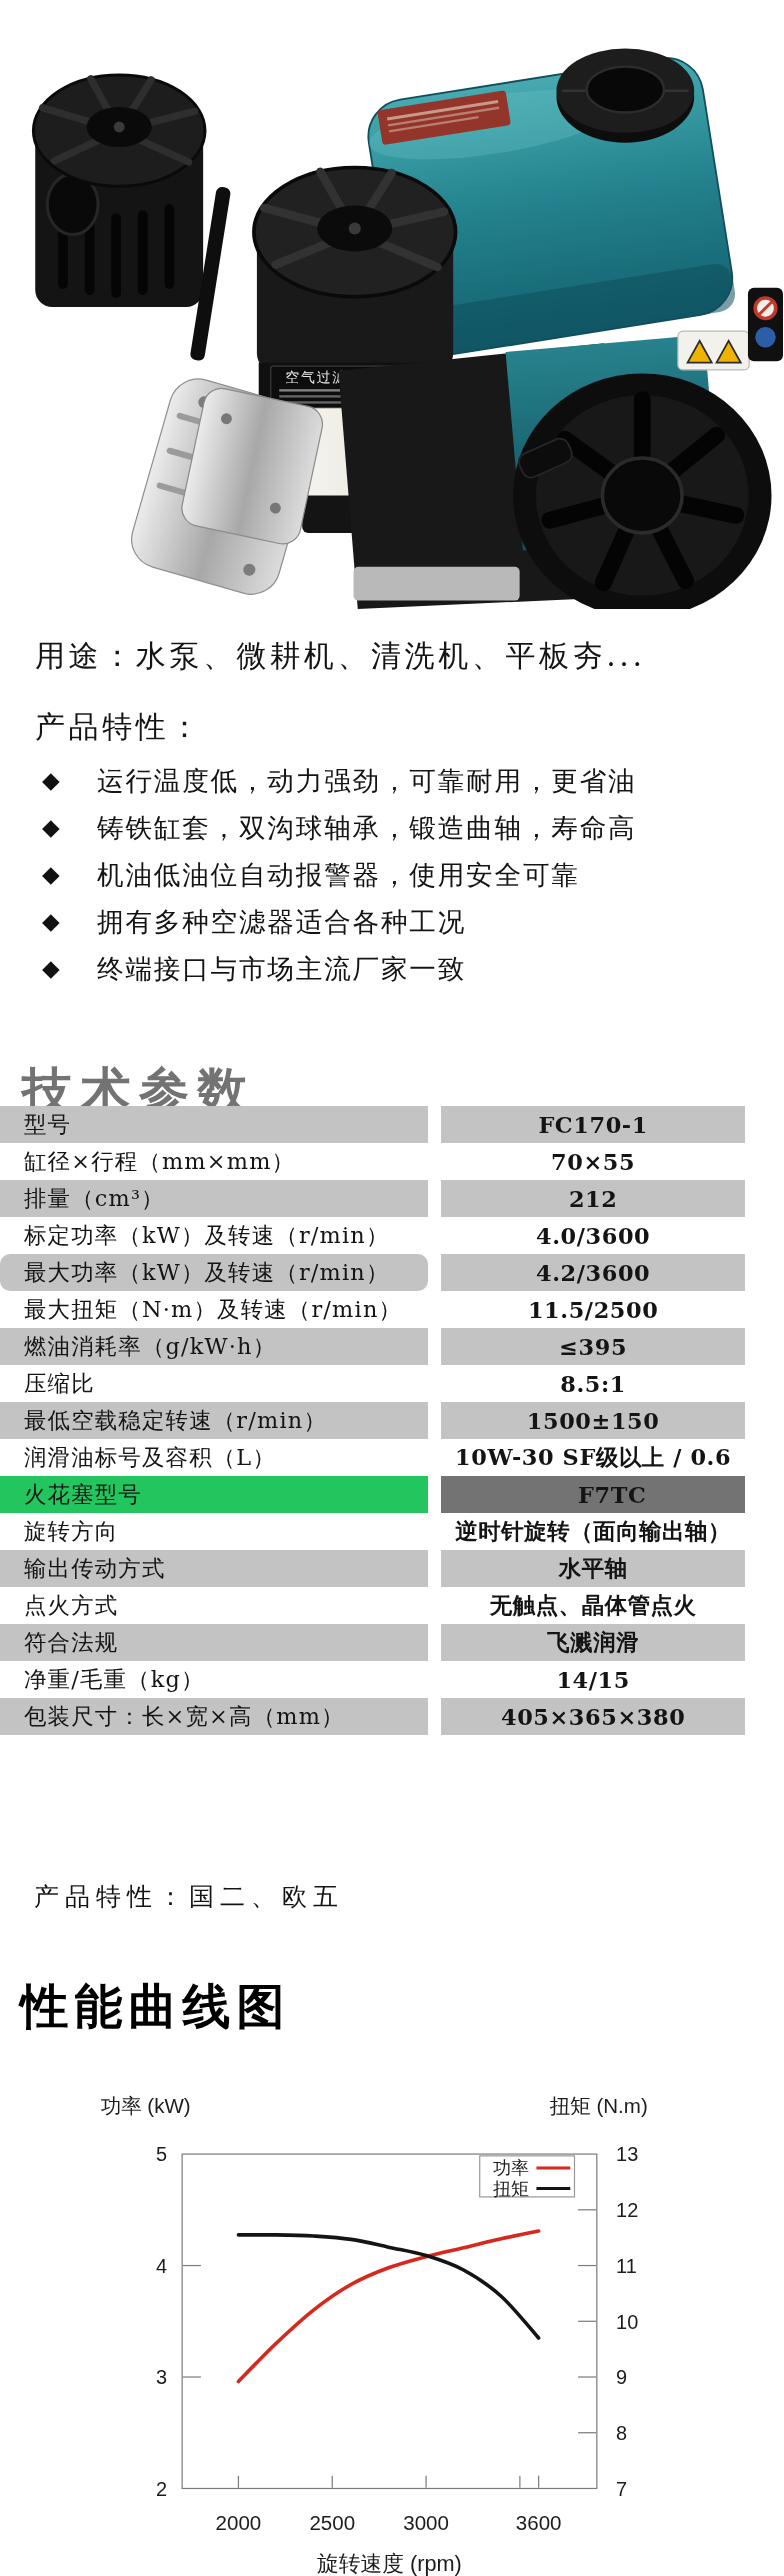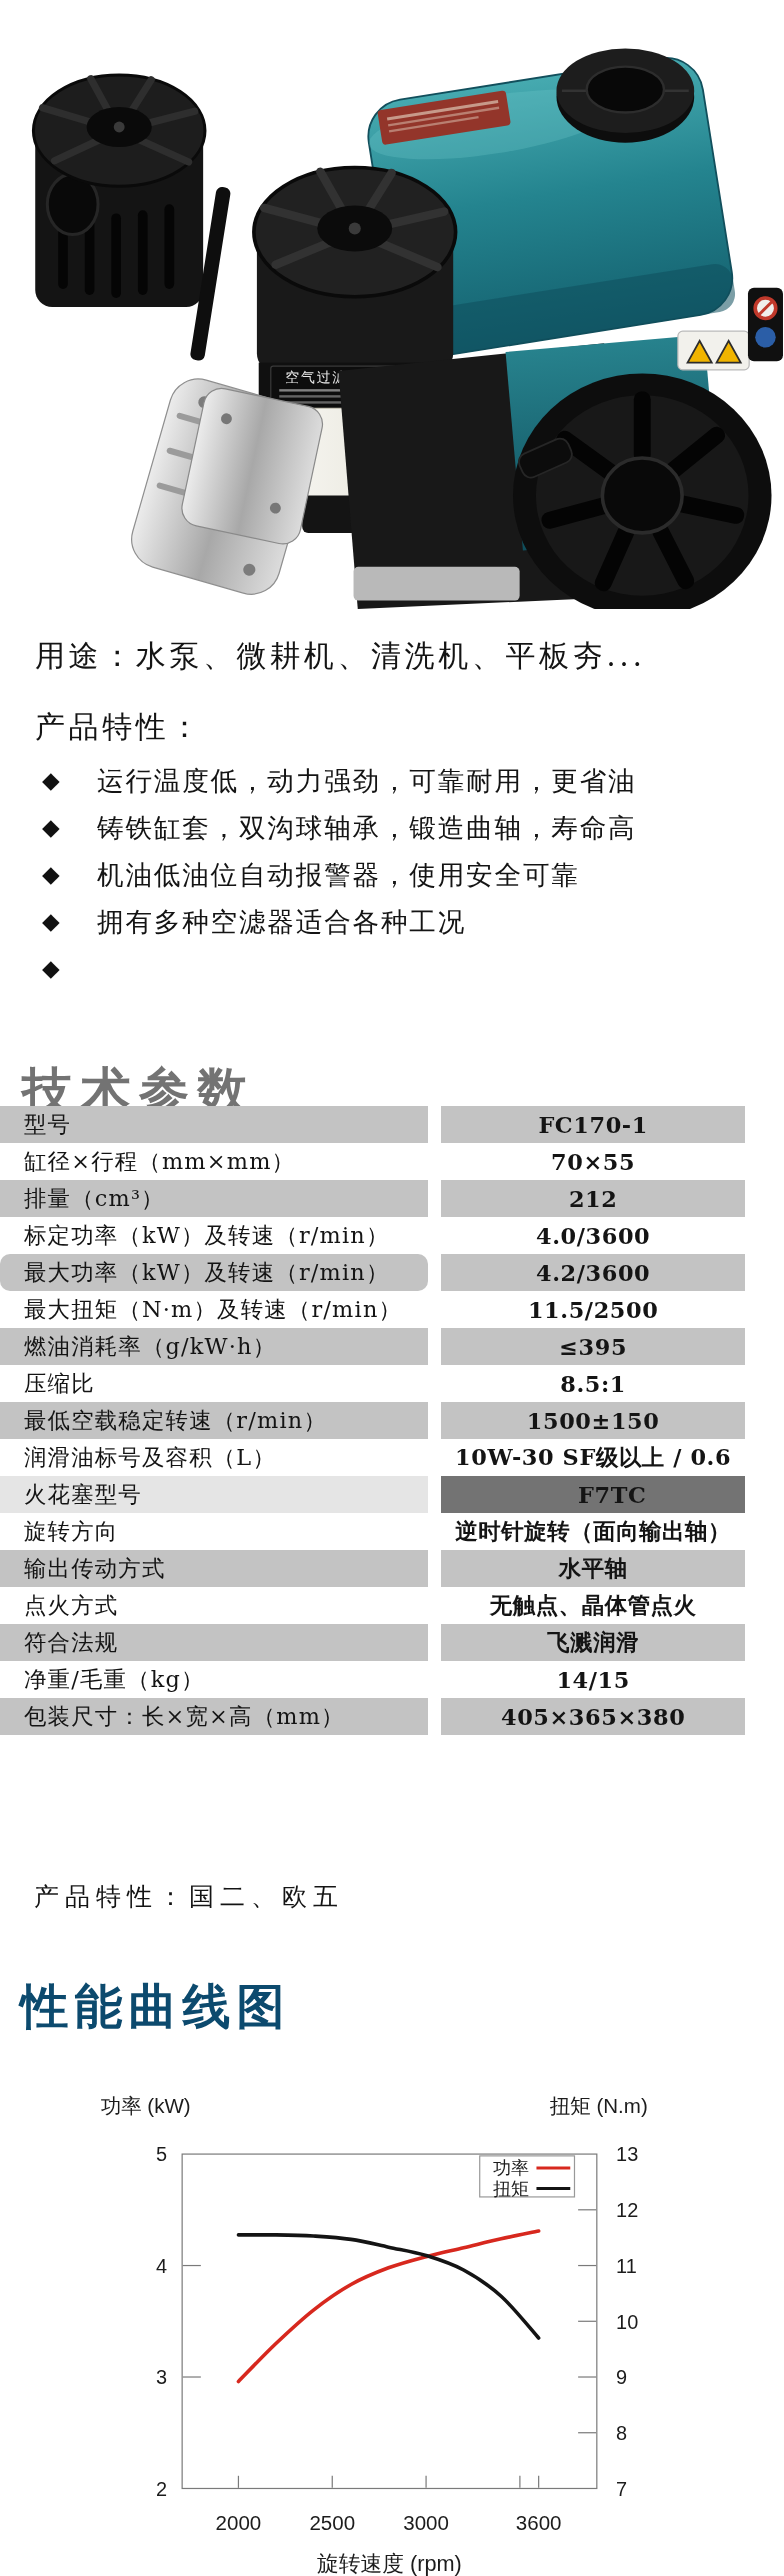--- a/index.html
+++ b/index.html
@@ -16,21 +16,21 @@
                letter-spacing:8.5px;color:#737373;}
   .spec-table{position:absolute;top:1106px;left:0;width:745px;}
   .spec-row{display:flex;height:37px;}
   .spec-label{width:404px;padding-left:24px;display:flex;align-items:center;font-size:22.4px;
               letter-spacing:1.2px;white-space:nowrap;}
   .spec-gutter{width:13.3px;background:#fff;}
   .spec-value{flex:1;display:flex;align-items:center;justify-content:center;font-size:22.4px;
               letter-spacing:0.6px;white-space:nowrap;font-weight:bold;}
   .compliance{position:absolute;top:1880px;left:34px;font-size:25px;letter-spacing:6px;white-space:nowrap;}
   .perf-title{position:absolute;top:1975px;left:20.5px;margin:0;font-size:48px;font-weight:bold;
-              letter-spacing:6px;color:#0c4a6e;}
+              letter-spacing:6px;color:#000000;}
   .chart{position:absolute;top:2075px;left:0;width:785px;height:501px;}
   .chart text{font-family:"Liberation Sans","DejaVu Sans",sans-serif;fill:#1c1c1c;}
 </style>
 </head>
 <body>
 
 <div class="page">
 
   <div class="photo">
     <svg viewBox="0 0 1299 1000" width="785" height="604">
@@ -175,20 +175,21 @@
       <li class="feature">
         <span class="diamond">◆</span>
         <span>机油低油位自动报警器，使用安全可靠</span>
       </li>
       <li class="feature">
         <span class="diamond">◆</span>
         <span>拥有多种空滤器适合各种工况</span>
       </li>
       <li class="feature">
         <span class="diamond">◆</span>
+        <span>终端接口与市场主流厂家一致</span>
       </li>
     </ul>
 
   <h1 class="specs-title">技术参数</h1>
   <div class="spec-table">
       <div class="spec-row">
         <div class="spec-label" style="background: rgb(195, 195, 195);">型号</div>
         <div class="spec-gutter"></div>
         <div class="spec-value" style="background: rgb(195, 195, 195);">FC170-1</div>
       </div>
@@ -231,21 +232,21 @@
         <div class="spec-label" style="background: rgb(195, 195, 195);">最低空载稳定转速（r/min）</div>
         <div class="spec-gutter"></div>
         <div class="spec-value" style="background: rgb(195, 195, 195);">1500±150</div>
       </div>
       <div class="spec-row">
         <div class="spec-label" style="background: rgb(255, 255, 255);">润滑油标号及容积（L）</div>
         <div class="spec-gutter"></div>
         <div class="spec-value" style="background: rgb(255, 255, 255);">10W-30 SF级以上 / 0.6</div>
       </div>
       <div class="spec-row">
-        <div class="spec-label" style="background: #e5e5e5; text-align: right;">火花塞型号</div>
+        <div class="spec-label" style="background: #22c55e; text-align: right;">火花塞型号</div>
         <div class="spec-gutter"></div>
         <div class="spec-value" style="background: #737373; padding-left: 38px;">F7TC</div>
       </div>
       <div class="spec-row">
         <div class="spec-label" style="background: rgb(255, 255, 255);">旋转方向</div>
         <div class="spec-gutter"></div>
         <div class="spec-value" style="background: rgb(255, 255, 255);">逆时针旋转（面向输出轴）</div>
       </div>
       <div class="spec-row">
         <div class="spec-label" style="background: rgb(195, 195, 195);">输出传动方式</div>

